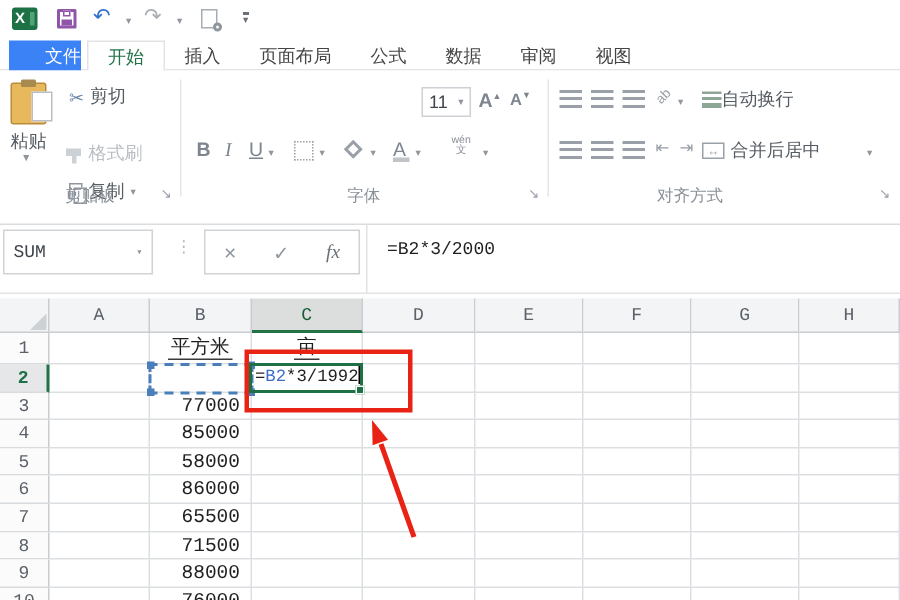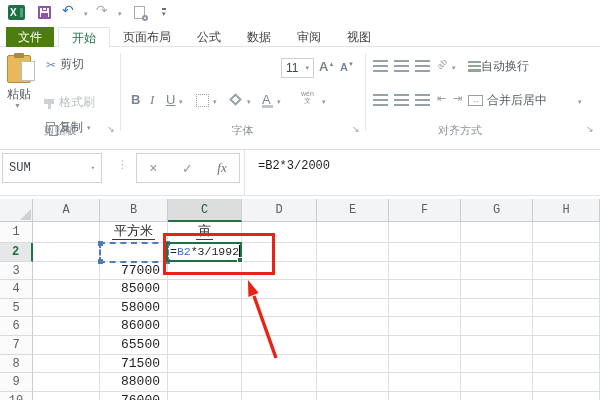--- a/index.html
+++ b/index.html
@@ -19,22 +19,22 @@
   .undo-ic { left:62px; top:2px; font-size:14px; color:#2f6fd0; }
   .redo-ic { left:96px; top:2px; font-size:14px; color:#a7adb4; }
   .mini-caret { font-size:7px; color:#8f969e; top:10px; }
   .uc1 { left:84px; } .uc2 { left:118px; }
   .preview-ic { left:134px; top:6px; width:11px; height:13px; border:1px solid #a7adb4; background:#fff; position:absolute; }
   .preview-ic i { position:absolute; right:-4px; bottom:-3px; width:6px; height:6px; border:2px solid #8f969e; border-radius:50%; background:#fff; }
   .qat-caret { left:162px; top:8px; border-top:2px solid #6a7077; color:#6a7077; font-size:7px; line-height:6px; padding-top:1px; }
 
   
   .tabbar { position:absolute; top:27px; left:0; width:600px; height:20px; border-bottom:1px solid #e1e3e5; background:#fff; }
-  .file-tab { position:absolute; left:6px; top:0; width:48px; height:20px; background:#4d7c0f; color:#fff;
-    font-size:12px; text-align:center; line-height:20px; }
+  .file-tab { position:absolute; left:6px; top:0; width:48px; height:20px; background:#3b82f6; color:#fff;
+    font-size:12px; text-align:right; line-height:20px; }
   .tabs { position:absolute; left:58px; top:0; height:20px; display:flex; }
   .tab { height:20px; padding:0 13px; font-size:12px; line-height:20px; color:#444; white-space:nowrap; }
   .tab.selected { background:#fff; border:1px solid #e1e3e5; border-bottom:none; color:#217346; }
 
   
   .ribbon { position:absolute; top:47px; left:0; width:600px; height:103px; background:#fff; border-bottom:1px solid #dadcde; }
   .ribbon .vdiv { position:absolute; top:6px; width:1px; height:78px; background:#e4e6e8; }
   .grouplabel { position:absolute; top:76px; font-size:11px; color:#8a9098; text-align:center; }
   .launcher { position:absolute; top:78px; font-size:9px; color:#9aa0a8; line-height:9px; }
   .rbtn-label { font-size:12px; color:#565c63; white-space:nowrap; }
@@ -161,20 +161,21 @@
     <span class="preview-ic">
         <i></i>
       </span>
     <span class="qat-caret">▾</span>
   </div>
 
   <div class="tabbar">
     <div class="file-tab">文件</div>
     <div class="tabs">
       <div class="tab selected">开始</div>
+      <div class="tab">插入</div>
       <div class="tab">页面布局</div>
       <div class="tab">公式</div>
       <div class="tab">数据</div>
       <div class="tab">审阅</div>
       <div class="tab">视图</div>
     </div>
   </div>
 
   <div class="ribbon">
 

